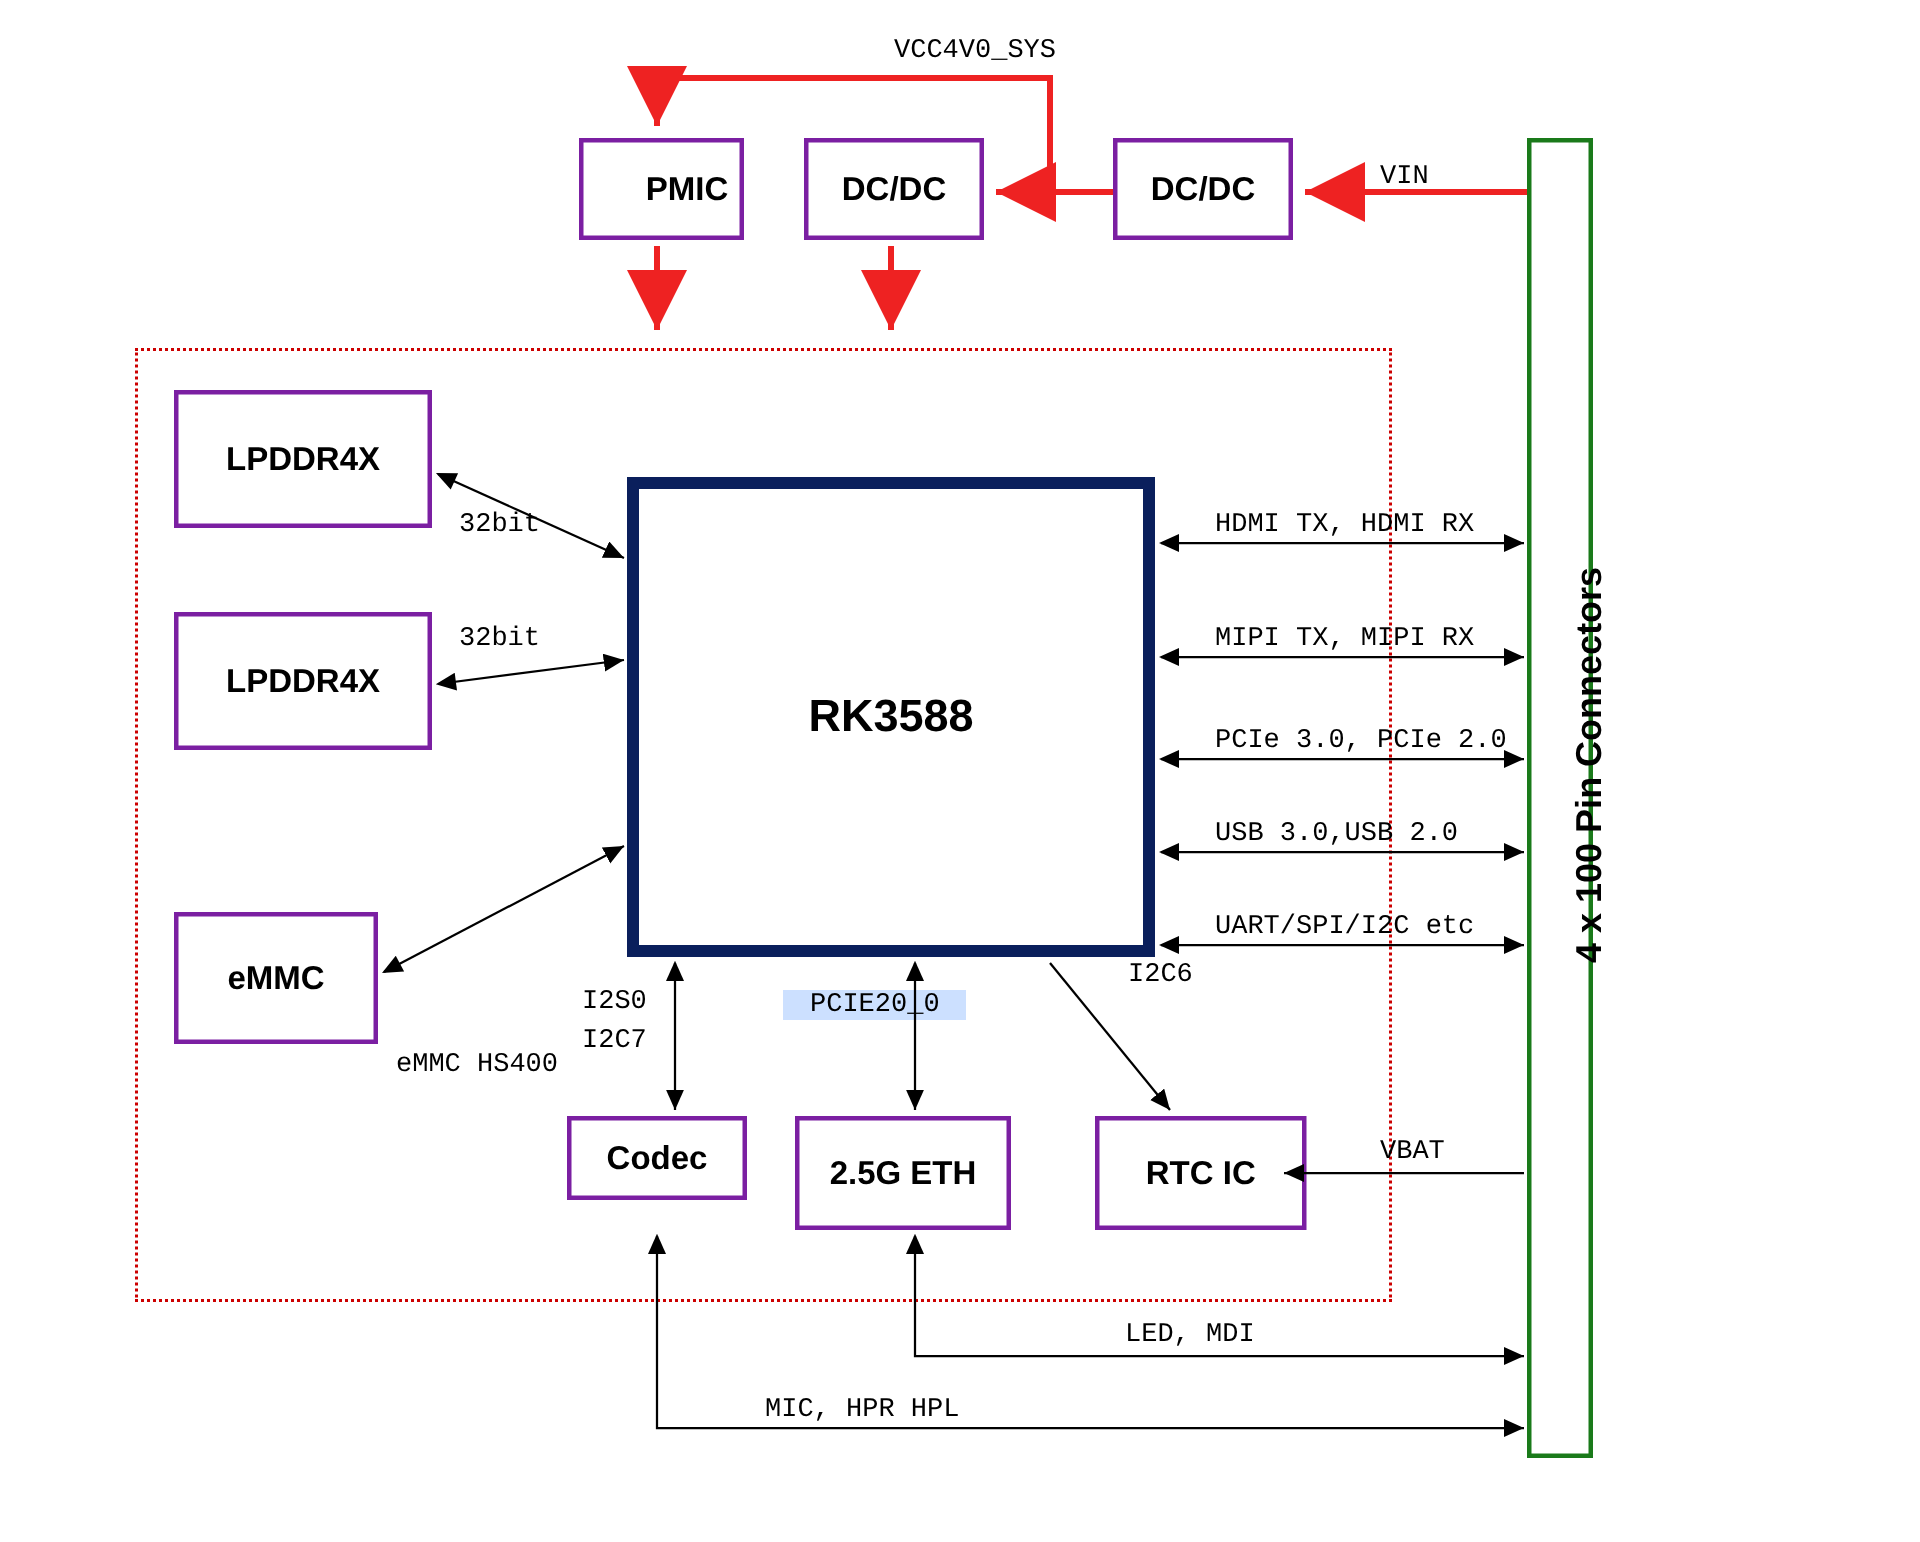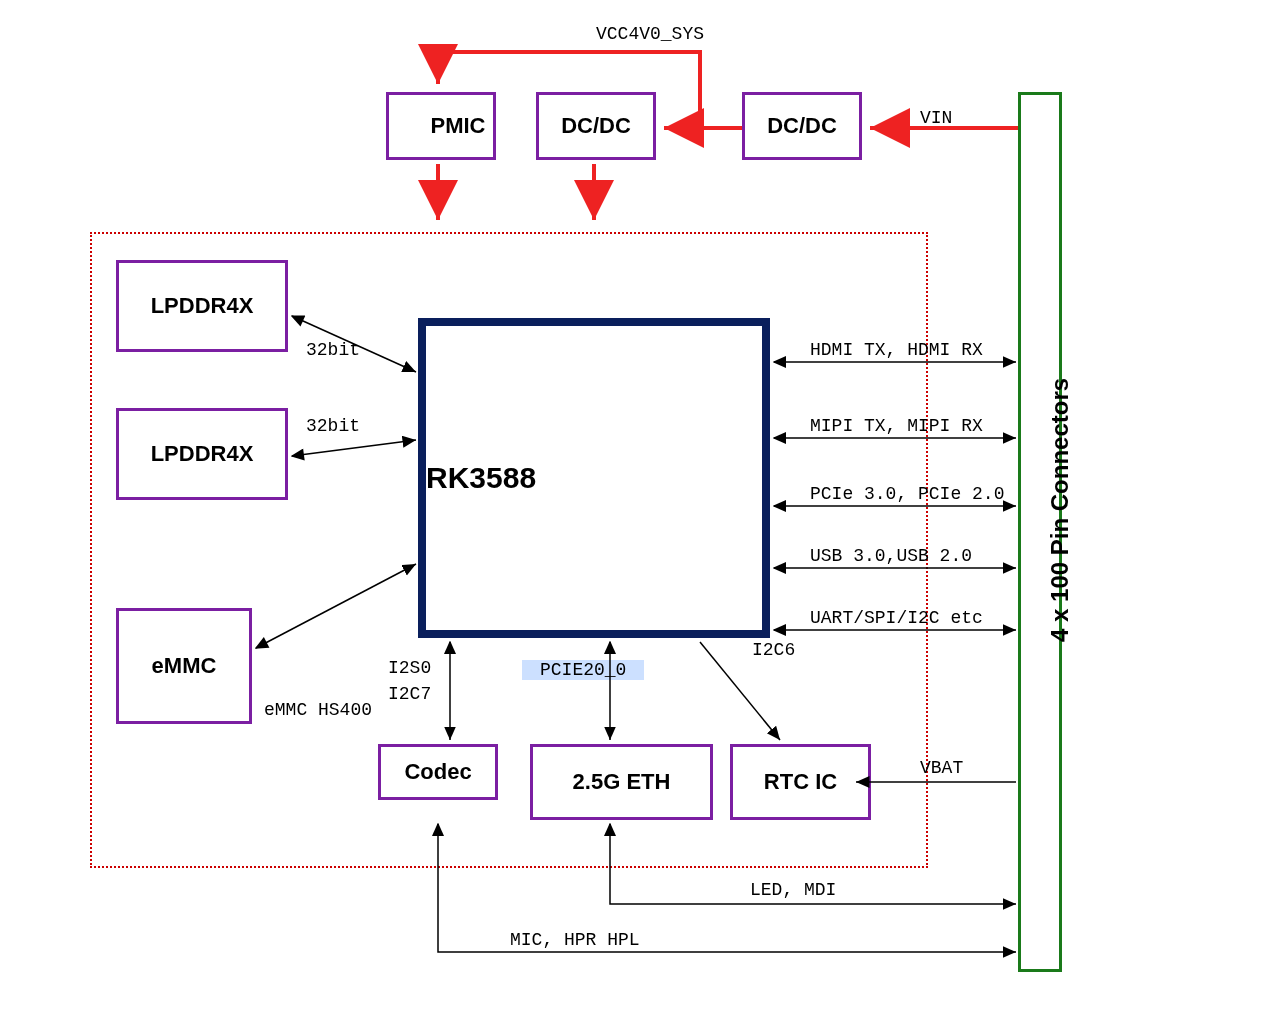--- a/index.html
+++ b/index.html
@@ -23,20 +23,21 @@
     font-weight: bold;
     font-size: 22px;
     box-sizing: border-box;
   }
   .main-chip {
     position: absolute;
     border: 8px solid #0a1f5c;
     background: #fff;
     display: flex;
     align-items: center;
+    justify-content: center;
     font-weight: bold;
     font-size: 30px;
     box-sizing: border-box;
   }
   .connector {
     position: absolute;
     border: 3px solid #1a7a1a;
     background: #fff;
     box-sizing: border-box;
   }
@@ -88,32 +89,32 @@
   <div class="box" style="left:742px; top:92px; width:120px; height:68px;">
     <span>DC/DC</span>
   </div>
 
   <div class="box" style="left:116px; top:260px; width:172px; height:92px;">
     <span>LPDDR4X</span>
   </div>
   <div class="box" style="left:116px; top:408px; width:172px; height:92px;">
     <span>LPDDR4X</span>
   </div>
-  <div class="box" style="left:116px; top:608px; width:136px; height:116px;">
+  <div class="box" style="left:116px; top:608px; width:136px; height:88px;">
     <span>eMMC</span>
   </div>
 
   <div class="main-chip" style="left:418px; top:318px; width:352px; height:320px;">
     <span>RK3588</span>
   </div>
 
   <div class="box" style="left:378px; top:744px; width:120px; height:56px;">
     <span>Codec</span>
   </div>
-  <div class="box" style="left:530px; top:744px; width:183px; height:76px;">
+  <div class="box" style="left:530px; top:744px; width:144px; height:76px;">
     <span>2.5G ETH</span>
   </div>
   <div class="box" style="left:730px; top:744px; width:141px; height:76px;">
     <span>RTC IC</span>
   </div>
 
   <div class="connector" style="left:1018px; top:92px; width:44px; height:880px;"></div>
   <div class="connector-label" style="left:940px; top:508px; width:240px; text-align:center;">4 x 100 Pin Connectors</div>
 
   <div class="label" style="left:596px; top:24px;">VCC4V0_SYS</div>

